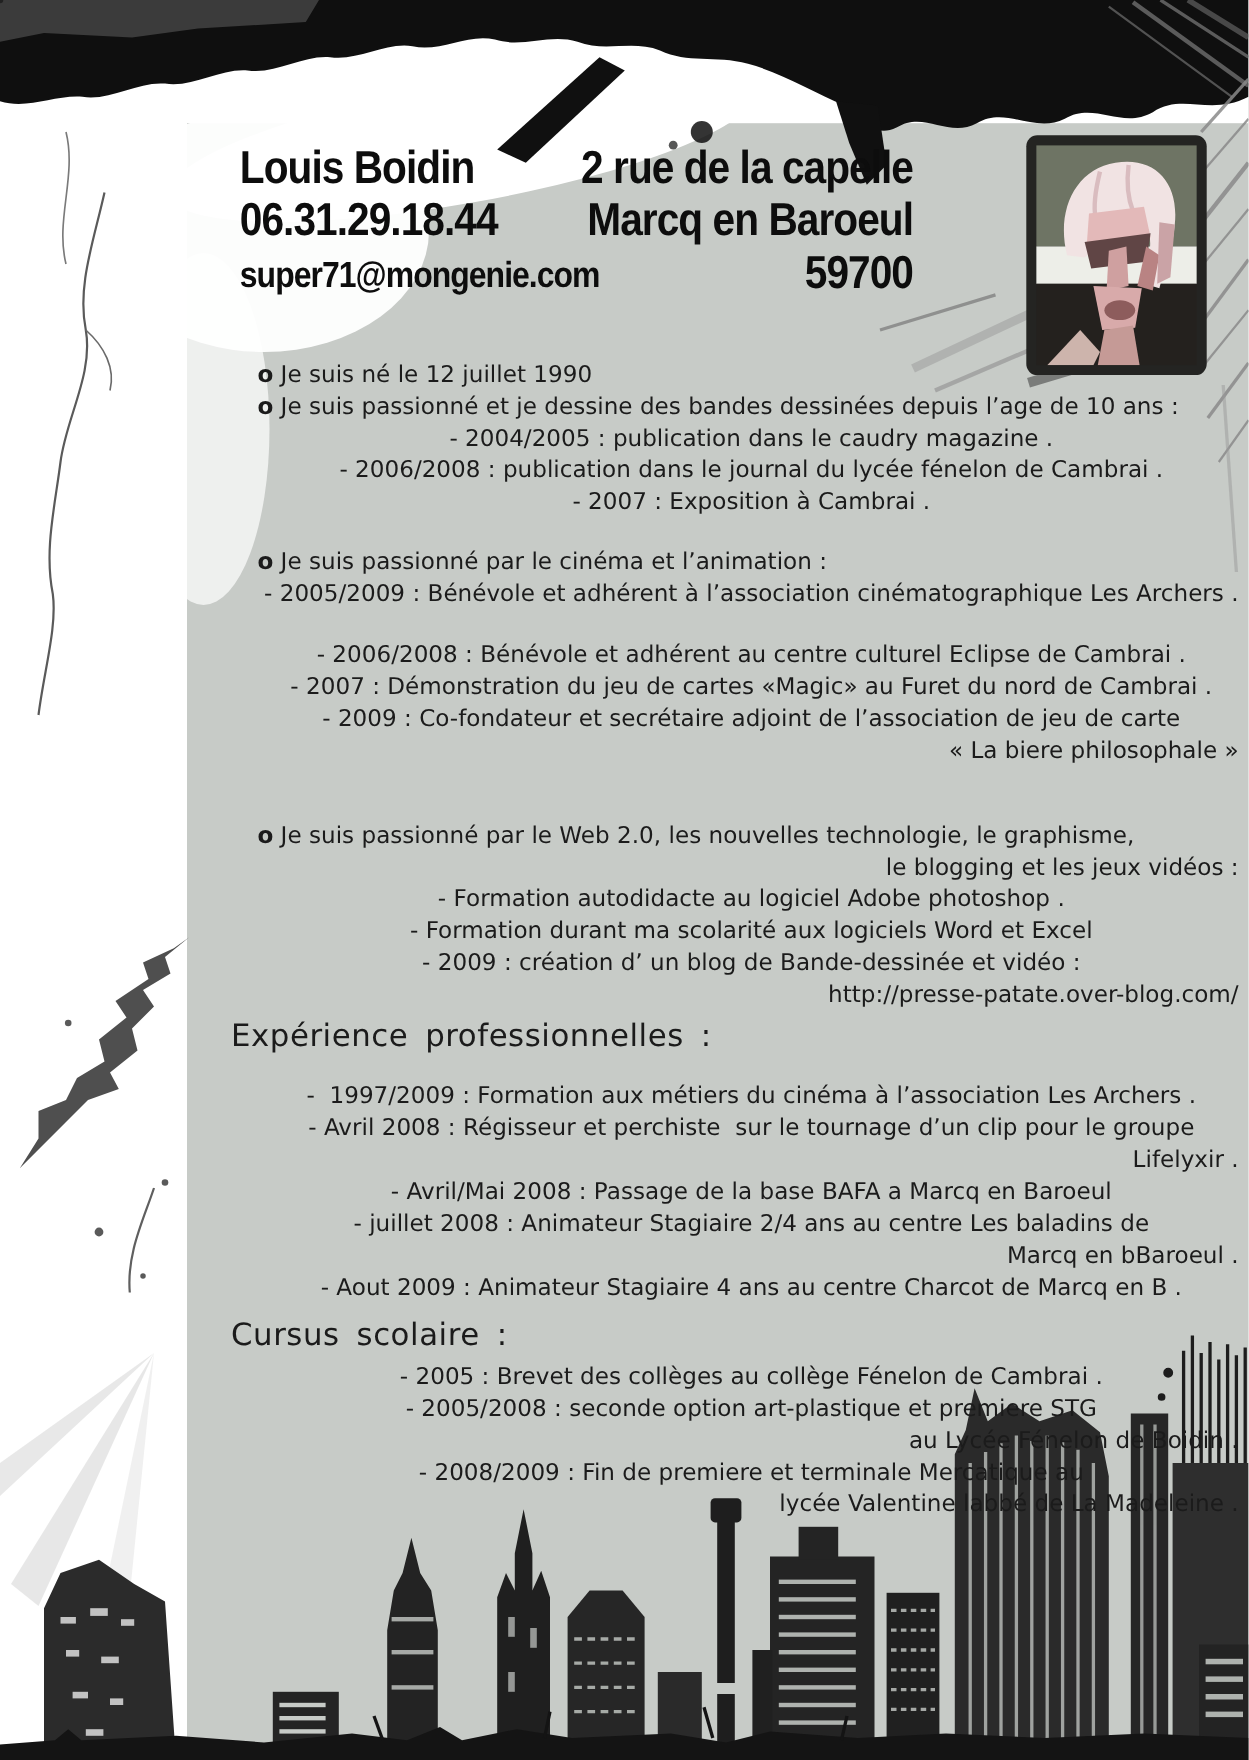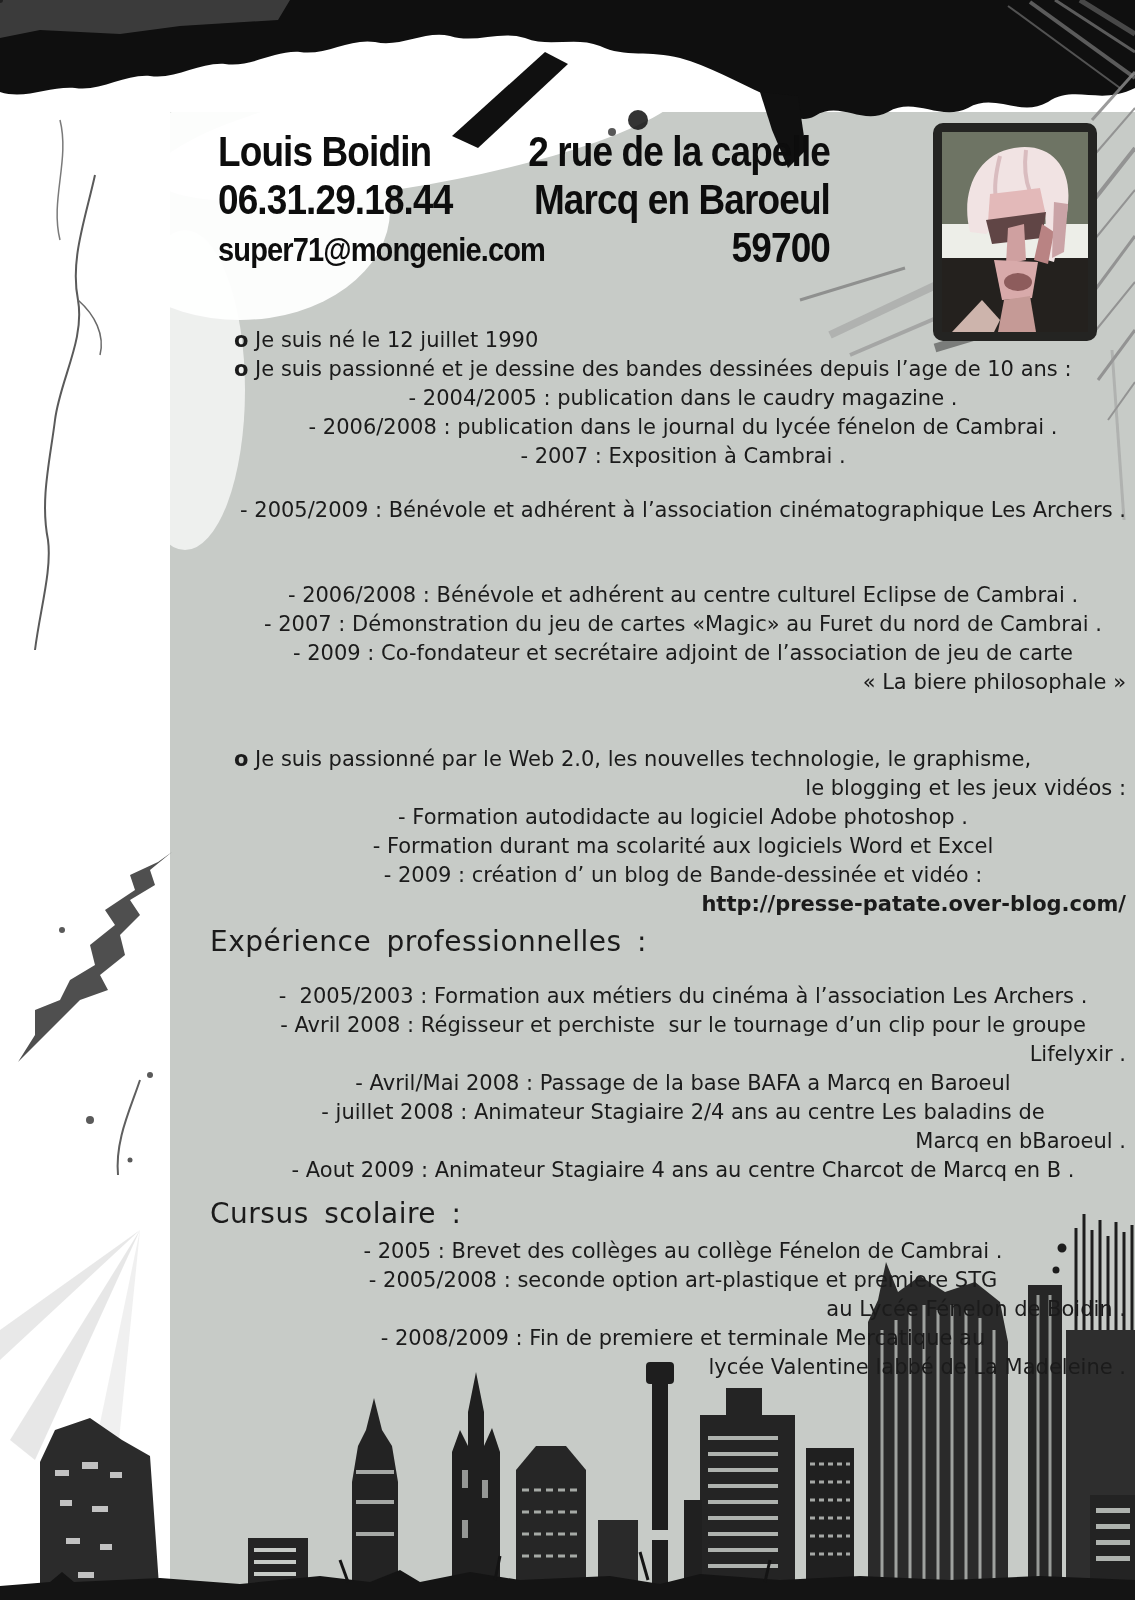--- a/index.html
+++ b/index.html
@@ -16,21 +16,21 @@
              transform:scaleX(.88);transform-origin:right top;}
   #hdr-right .big{font-size:42px;line-height:48px;}
   
   .txt{position:absolute;left:210px;width:916px;z-index:3;color:#1b1b1b;
        font-size:21px;line-height:29px;font-family:"DejaVu Sans",sans-serif;}
   .line{white-space:pre-wrap;margin-left:24px;}
   .line.d{padding-left:6px;text-align:center;}
   .line.c{padding-left:26px;text-align:right;}
   .line.b::first-letter{font-weight:700;}
   .heading{font-weight:400;font-size:28px;line-height:34px;word-spacing:6px;letter-spacing:.5px;}
-  .link{font-weight:700;}
+  .link{font-weight:400;}
   
   #photo{position:absolute;left:933px;top:123px;width:164px;height:218px;z-index:4;
          background:#242422;border-radius:10px;padding:9px;box-sizing:border-box;}
   #photo svg{display:block;width:100%;height:100%;}
 </style>
 </head>
 <body>
 
 <svg id="bg" viewBox="0 0 1135 1600" xmlns="http://www.w3.org/2000/svg">
 
@@ -252,20 +252,21 @@
 
 <div class="txt" style="top:326px">
   <div class="line b">o Je suis né le 12 juillet 1990</div>
   <div class="line b">o Je suis passionné et je dessine des bandes dessinées depuis l’age de 10 ans :</div>
   <div class="line d">- 2004/2005 : publication dans le caudry magazine .</div>
   <div class="line d">- 2006/2008 : publication dans le journal du lycée fénelon de Cambrai .</div>
   <div class="line d">- 2007 : Exposition à Cambrai .</div>
 </div>
 
 <div class="txt" style="top:496px">
+  <div class="line b">o Je suis passionné par le cinéma et l’animation :</div>
   <div class="line d">- 2005/2009 : Bénévole et adhérent à l’association cinématographique Les Archers .</div>
 </div>
 
 <div class="txt" style="top:581px">
   <div class="line d">- 2006/2008 : Bénévole et adhérent au centre culturel Eclipse de Cambrai .</div>
   <div class="line d">- 2007 : Démonstration du jeu de cartes «Magic» au Furet du nord de Cambrai .</div>
   <div class="line d">- 2009 : Co-fondateur et secrétaire adjoint de l’association de jeu de carte</div>
   <div class="line c">« La biere philosophale »</div>
 </div>
 
@@ -273,21 +274,21 @@
   <div class="line b">o Je suis passionné par le Web 2.0, les nouvelles technologie, le graphisme,</div>
   <div class="line c">le blogging et les jeux vidéos :</div>
   <div class="line d">- Formation autodidacte au logiciel Adobe photoshop .</div>
   <div class="line d">- Formation durant ma scolarité aux logiciels Word et Excel</div>
   <div class="line d">- 2009 : création d’ un blog de Bande-dessinée et vidéo :</div>
   <div class="line c link">http://presse-patate.over-blog.com/</div>
 </div>
 
 <div class="txt heading" style="top:925px">Expérience professionnelles :</div>
 <div class="txt" style="top:982px">
-  <div class="line d">-  2005/2003 : Formation aux métiers du cinéma à l’association Les Archers .</div>
+  <div class="line d">-  1997/2009 : Formation aux métiers du cinéma à l’association Les Archers .</div>
   <div class="line d">- Avril 2008 : Régisseur et perchiste  sur le tournage d’un clip pour le groupe</div>
   <div class="line c">Lifelyxir .</div>
   <div class="line d">- Avril/Mai 2008 : Passage de la base BAFA a Marcq en Baroeul</div>
   <div class="line d">- juillet 2008 : Animateur Stagiaire 2/4 ans au centre Les baladins de</div>
   <div class="line c">Marcq en bBaroeul .</div>
   <div class="line d">- Aout 2009 : Animateur Stagiaire 4 ans au centre Charcot de Marcq en B .</div>
 </div>
 
 <div class="txt heading" style="top:1197px">Cursus scolaire :</div>
 <div class="txt" style="top:1237px">

